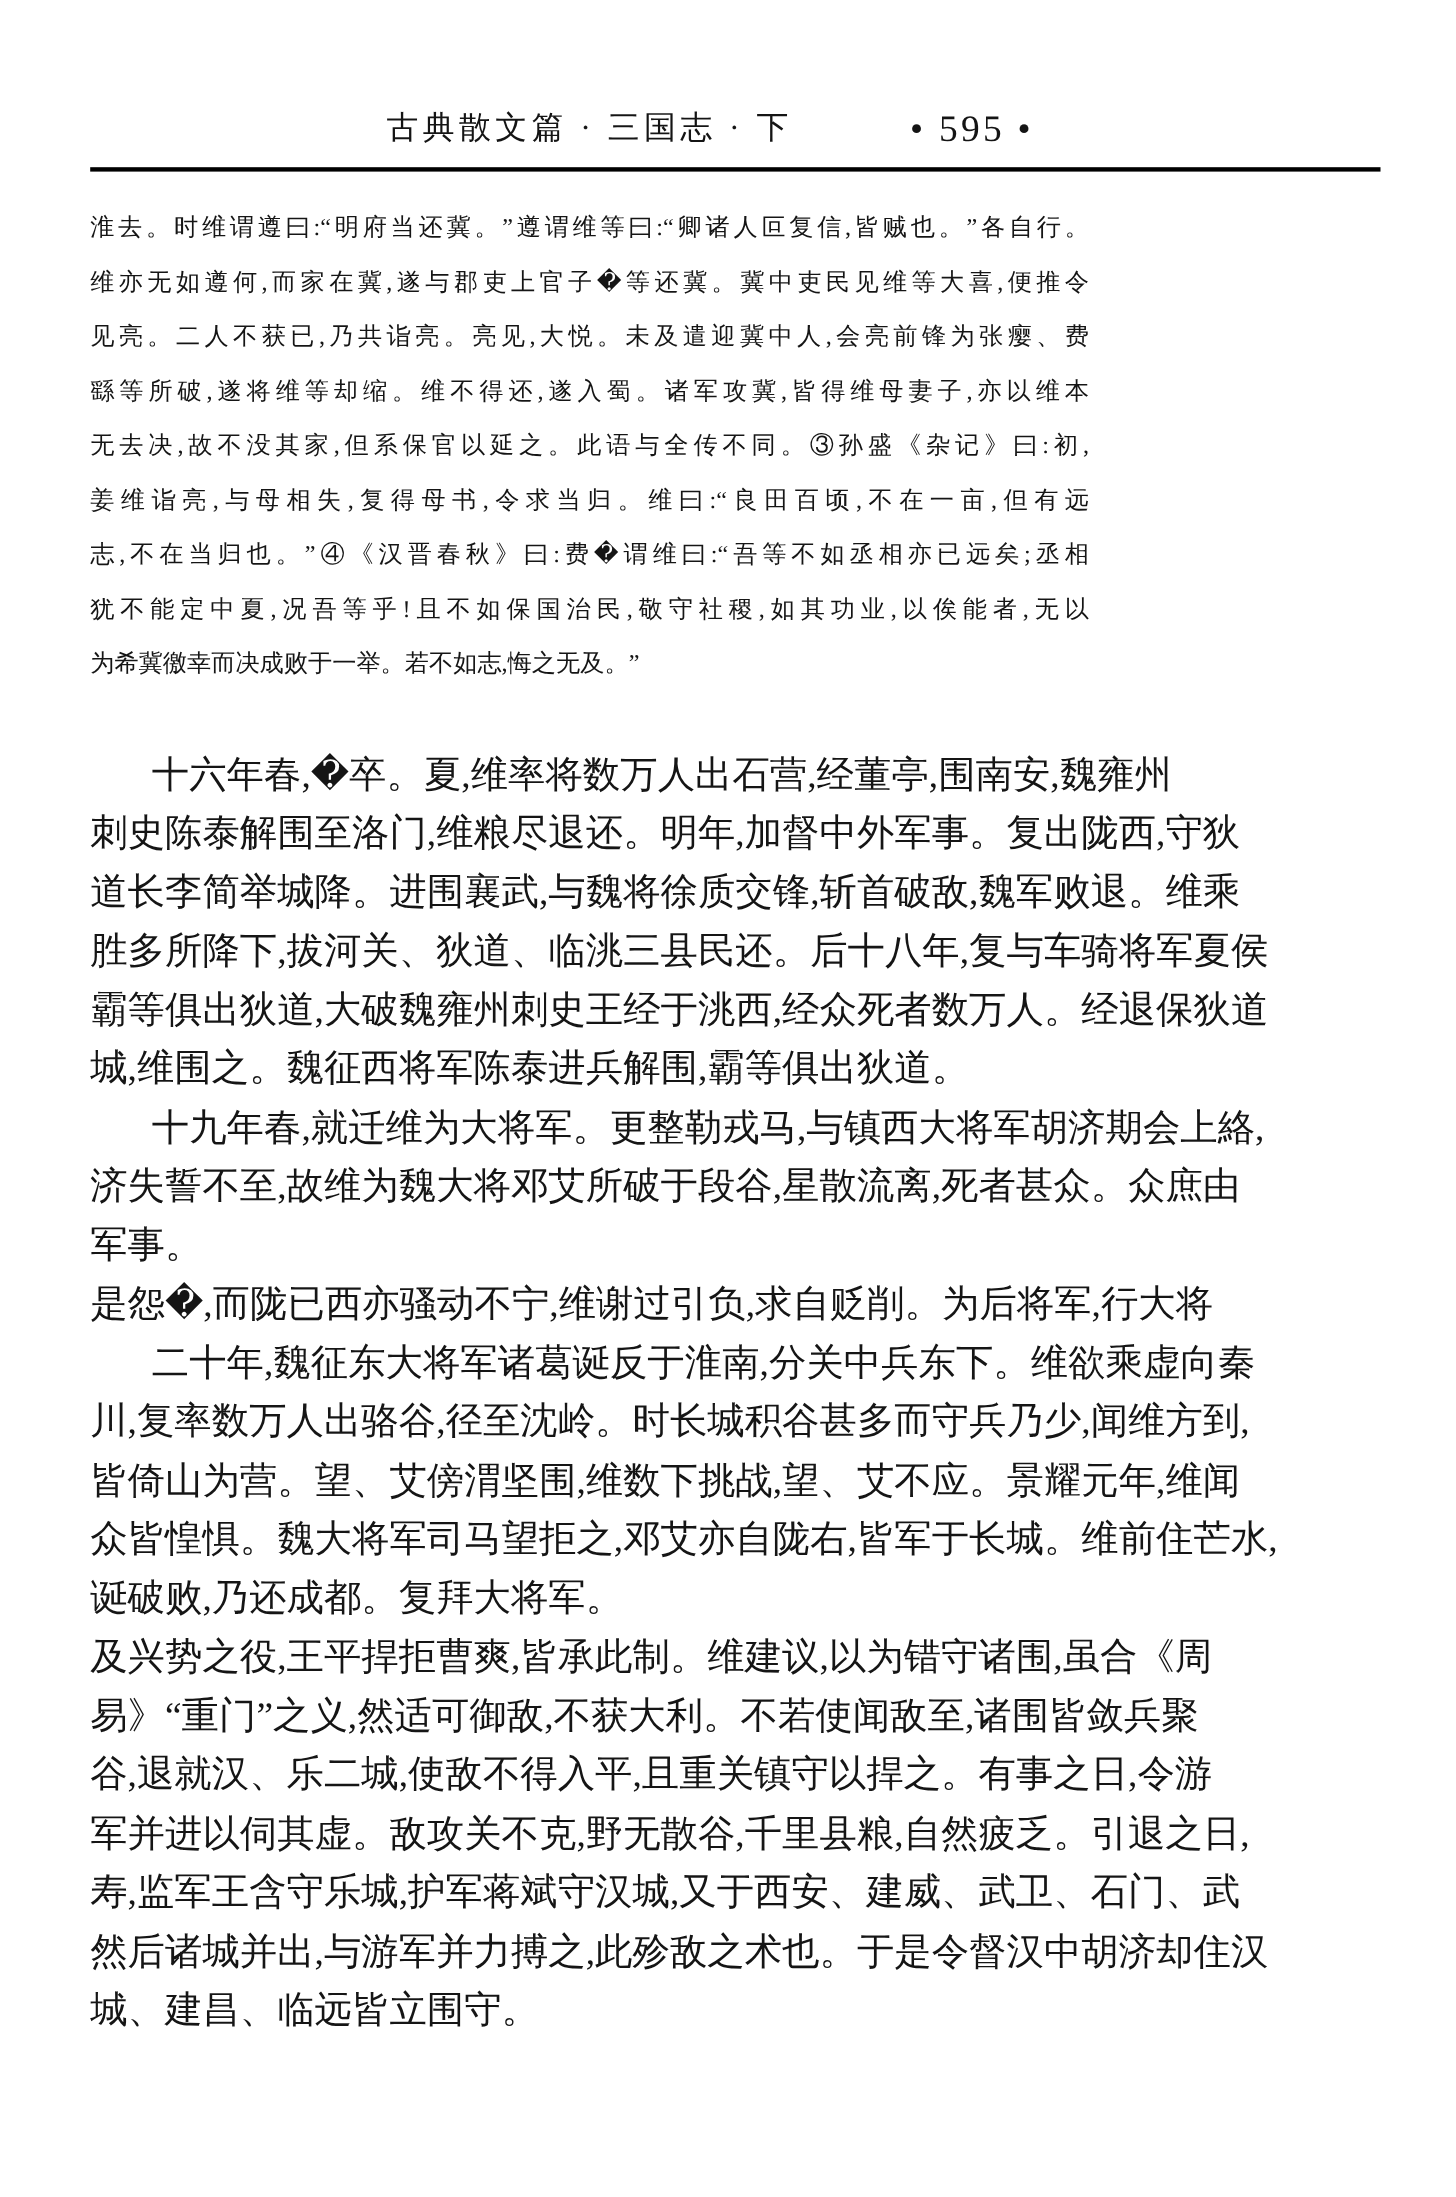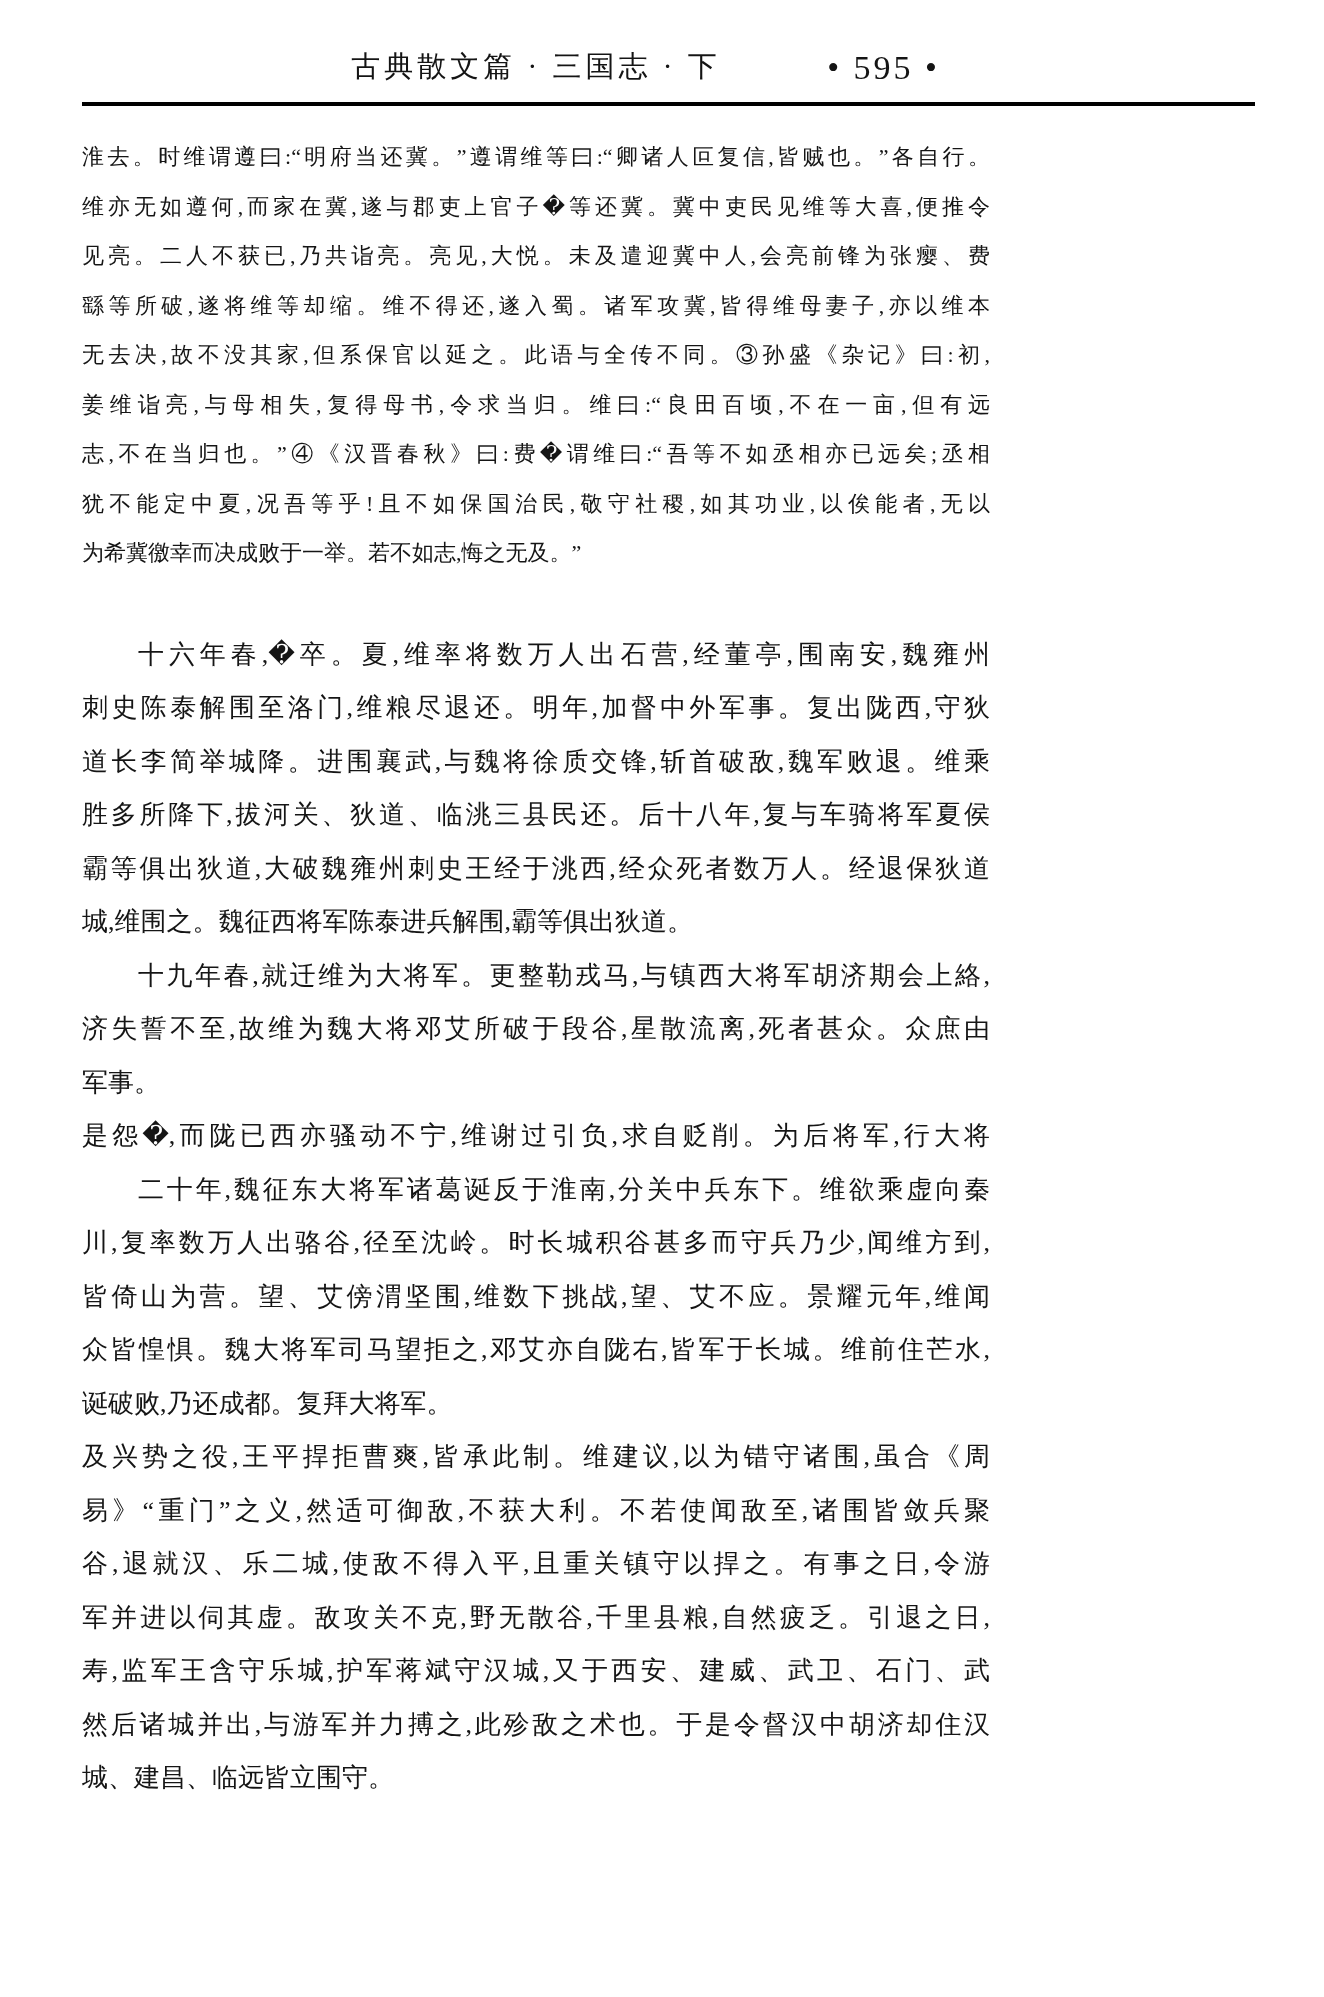--- a/index.html
+++ b/index.html
@@ -18,21 +18,21 @@
     background: #ffffff;
     overflow: hidden;
   }
   .content {
     position: relative;
     margin-left: 82px;
     width: 908px;
   }
   .header {
     position: relative;
-    padding-top: 48px;
+    padding-top: 98px;
     height: 38px;
   }
   .header-title {
     text-align: center;
     font-size: 29px;
     line-height: 36px;
     letter-spacing: 4px;
     color: #141414;
     white-space: nowrap;
   }
@@ -54,21 +54,21 @@
   }
   .annotation {
     margin-top: 26px;
     font-size: 22px;
   }
   .annotation .line {
     line-height: 49.5px;
   }
   .main {
     margin-top: 50px;
-    font-size: 26px;
+    font-size: 34px;
   }
   .main .line {
     line-height: 53.5px;
   }
   .line {
     text-align: justify;
     text-align-last: justify;
     white-space: nowrap;     
     color: #151515;
   }

